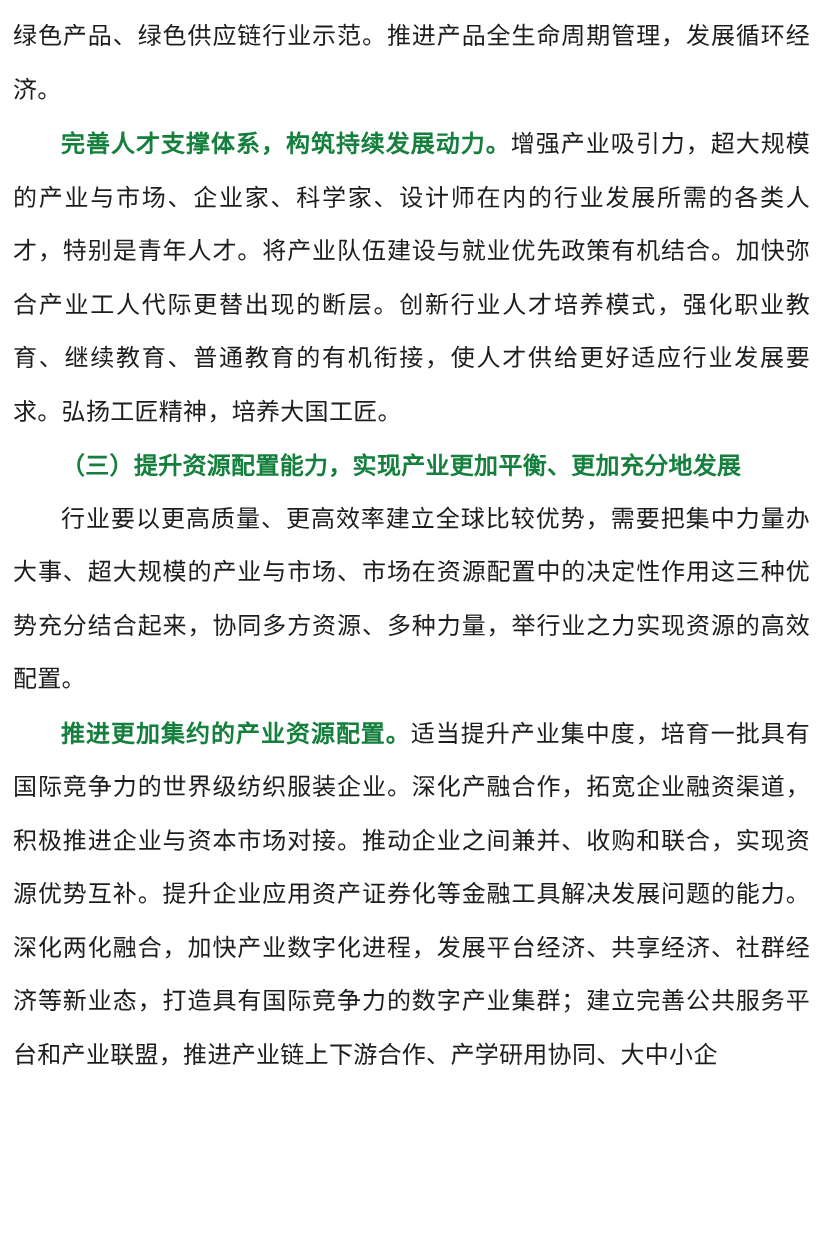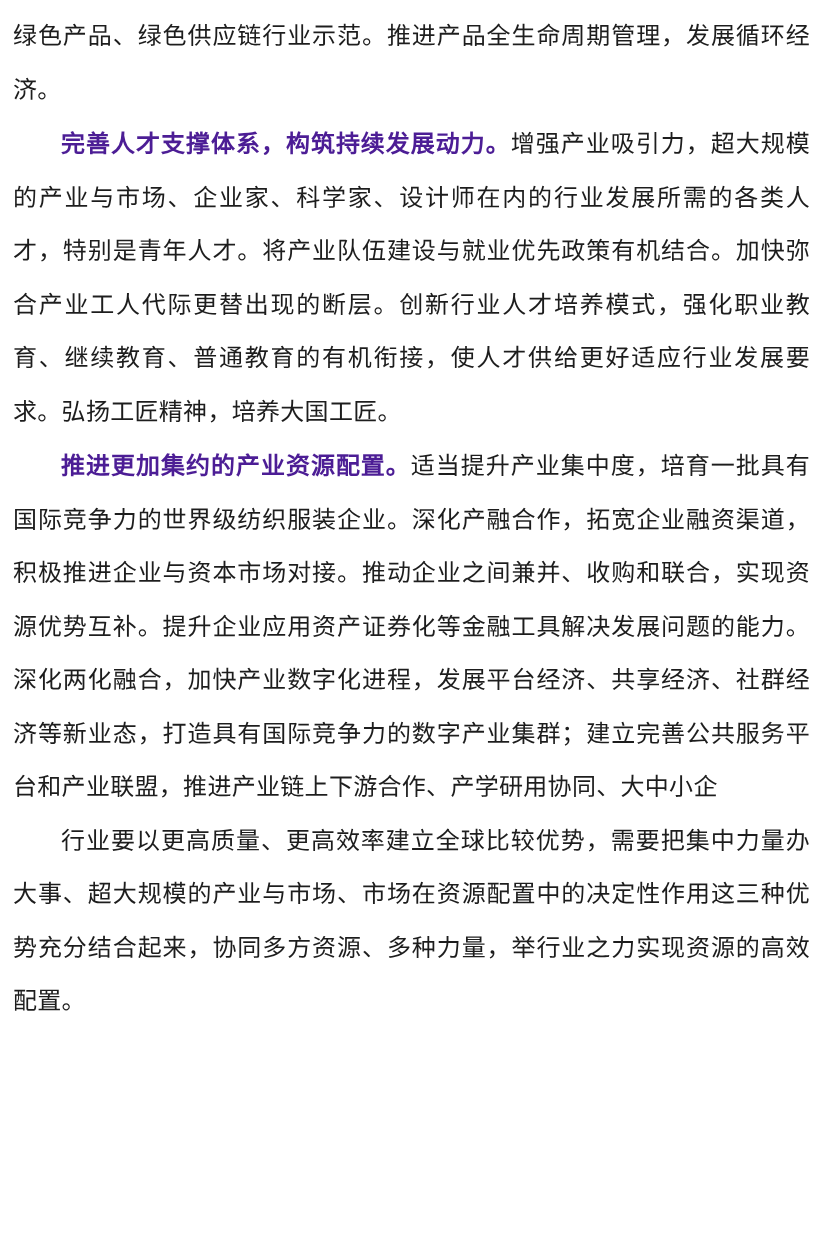--- a/index.html
+++ b/index.html
@@ -29,30 +29,31 @@
   }
   .doc p.para {
     margin: 0;
     padding: 0;
   }
   .doc p.indent {
     text-indent: 2em;
   }
   .doc .lead {
     font-weight: 700;
-    color: #4c1d95;
+    color: #15803d;
   }
   .doc p.heading {
     font-weight: 700;
     color: #111111;
   }
 </style>
 </head>
 <body>
 
 <div class="page">
   <div class="doc">
       <p class="para body"><span>绿色产品、绿色供应链行业示范。推进产品全生命周期管理，发展循环经济。</span></p>
       <p class="para body indent"><b class="lead">完善人才支撑体系，构筑持续发展动力。</b><span>增强产业吸引力，超大规模的产业与市场、企业家、科学家、设计师在内的行业发展所需的各类人才，特别是青年人才。将产业队伍建设与就业优先政策有机结合。加快弥合产业工人代际更替出现的断层。创新行业人才培养模式，强化职业教育、继续教育、普通教育的有机衔接，使人才供给更好适应行业发展要求。弘扬工匠精神，培养大国工匠。</span></p>
+      <p class="para heading indent"><b class="lead">（三）提升资源配置能力，实现产业更加平衡、更加充分地发展</b></p>
+      <p class="para body indent"><span>行业要以更高质量、更高效率建立全球比较优势，需要把集中力量办大事、超大规模的产业与市场、市场在资源配置中的决定性作用这三种优势充分结合起来，协同多方资源、多种力量，举行业之力实现资源的高效配置。</span></p>
       <p class="para body indent"><b class="lead">推进更加集约的产业资源配置。</b><span>适当提升产业集中度，培育一批具有国际竞争力的世界级纺织服装企业。深化产融合作，拓宽企业融资渠道，积极推进企业与资本市场对接。推动企业之间兼并、收购和联合，实现资源优势互补。提升企业应用资产证券化等金融工具解决发展问题的能力。深化两化融合，加快产业数字化进程，发展平台经济、共享经济、社群经济等新业态，打造具有国际竞争力的数字产业集群；建立完善公共服务平台和产业联盟，推进产业链上下游合作、产学研用协同、大中小企</span></p>
-      <p class="para body indent"><span>行业要以更高质量、更高效率建立全球比较优势，需要把集中力量办大事、超大规模的产业与市场、市场在资源配置中的决定性作用这三种优势充分结合起来，协同多方资源、多种力量，举行业之力实现资源的高效配置。</span></p>
     </div>
 </div>
 
 </body></html>

